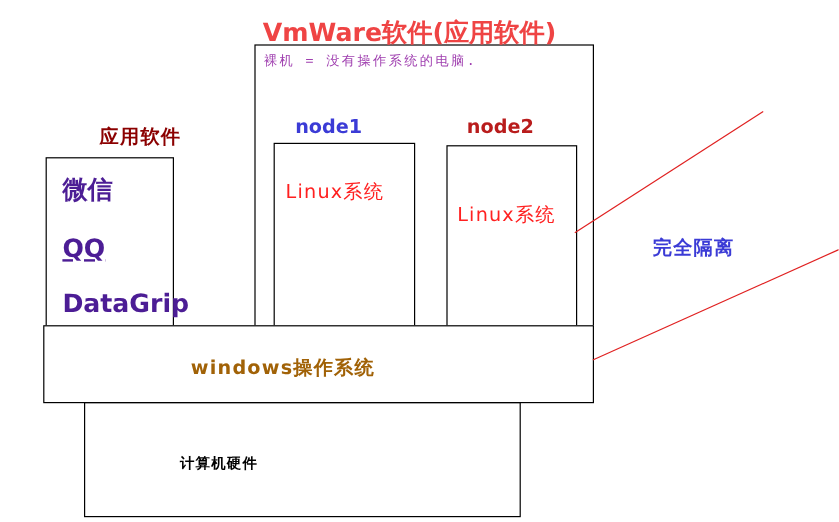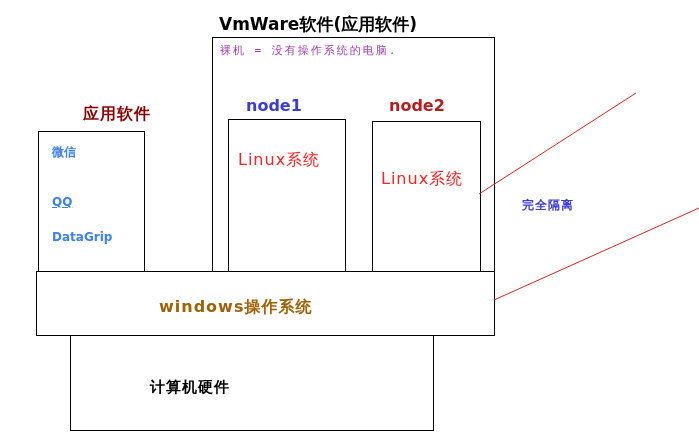--- a/index.html
+++ b/index.html
@@ -9,34 +9,34 @@
     .txt { position: absolute; white-space: nowrap; font-weight: bold; }
     svg.lines { position: absolute; left: 0; top: 0; }
 
     #vm-box { left: 212px; top: 37px; width: 283px; height: 236px; }
     #node1-box { left: 228px; top: 119px; width: 118px; height: 154px; }
     #node2-box { left: 372px; top: 121px; width: 109px; height: 152px; }
     #apps-box { left: 38px; top: 131px; width: 107px; height: 142px; }
     #win-box { left: 36px; top: 271px; width: 459px; height: 65px; background: #fff; }
     #hw-box { left: 70px; top: 335px; width: 364px; height: 96px; }
 
-    #vm-title { left: 219px; top: 13px; font-size: 17px; color: #000000; }
+    #vm-title { left: 219px; top: 13px; font-size: 21px; color: #ef4444; }
     #vm-note { left: 220px; top: 43px; font-size: 11px; color: #a040b0; font-weight: normal; letter-spacing: 2px; font-family: "DejaVu Sans Mono", monospace; }
     #node1-label { left: 246px; top: 96px; font-size: 16px; color: #3b3bd6; text-align: center; }
     #node2-label { left: 389px; top: 96px; font-size: 16px; color: #b91c1c; }
     #node1-os { left: 238px; top: 150px; font-size: 16px; color: #ff2020; font-weight: normal; letter-spacing: 1px; }
     #node2-os { left: 381px; top: 169px; font-size: 16px; color: #ff2020; font-weight: normal; letter-spacing: 1px; }
     #apps-title { left: 47px; top: 104px; font-size: 16px; color: #8b0000; letter-spacing: 1px; margin-left: 36px; }
-    .app-item { left: 52px; font-size: 12px; color: #3b82f6; }
+    .app-item { left: 52px; font-size: 21px; color: #4c1d95; }
     #app-0 { top: 144px; }
     #app-1 { top: 195px; text-decoration: underline; }
-    #app-2 { top: 230px; }
+    #app-2 { top: 241px; }
     #win-label { left: 159px; top: 297px; font-size: 16px; color: #a16207; letter-spacing: 1px; }
-    #hw-label { left: 150px; top: 378px; font-size: 15px; color: #000; letter-spacing: 1px; }
-    #isolation-label { left: 522px; top: 197px; font-size: 12px; color: #3b3bd6; letter-spacing: 1px; }
+    #hw-label { left: 150px; top: 378px; font-size: 12px; color: #000; letter-spacing: 1px; }
+    #isolation-label { left: 544px; top: 197px; font-size: 16px; color: #3b3bd6; letter-spacing: 1px; }
   </style>
 </head>
 <body>
 
 <div class="box" id="vm-box"></div>
 <div class="txt" id="vm-title">VmWare软件(应用软件)</div>
 <div class="txt" id="vm-note">裸机 = 没有操作系统的电脑.</div>
 
 <div class="txt" id="node1-label">node1</div>
 <div class="box" id="node1-box"></div>

